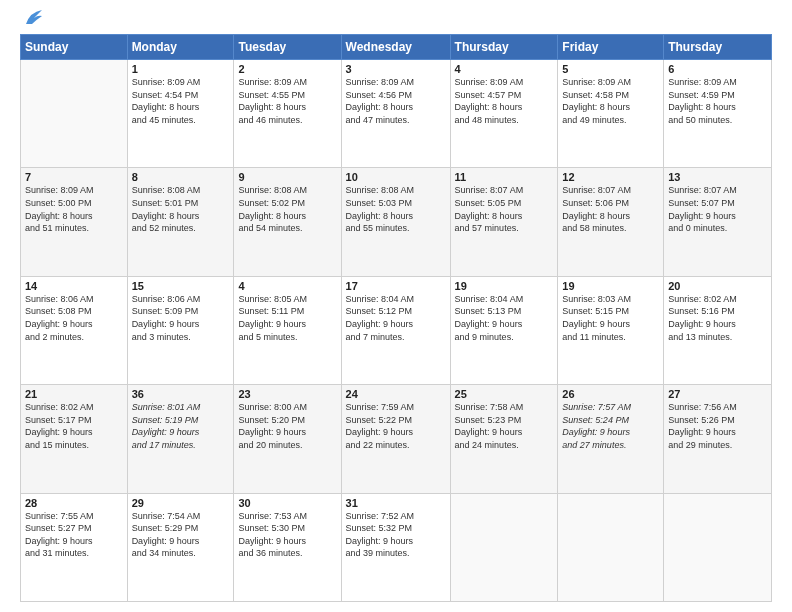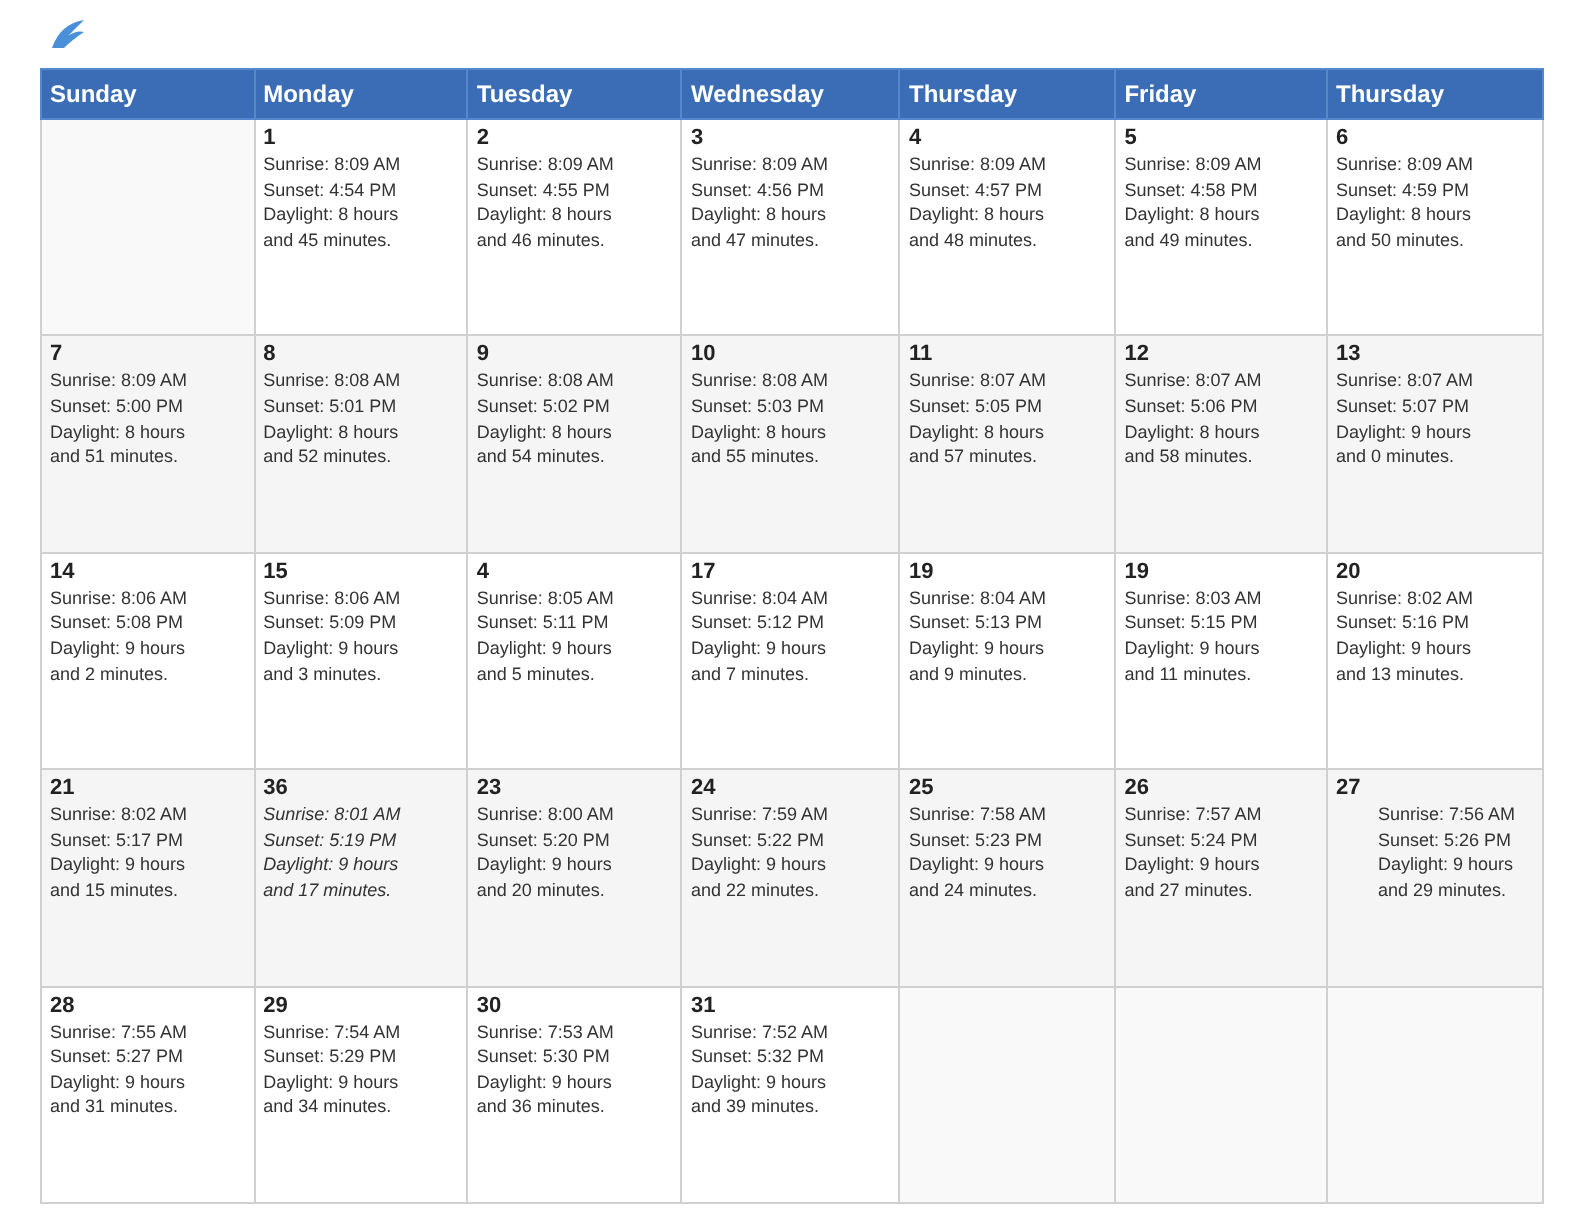--- a/index.html
+++ b/index.html
@@ -294,28 +294,28 @@
           </td>
           <td>
             <span class="day-num">25</span>
             <div class="day-info" style="white-space: pre-line;">Sunrise: 7:58 AM
 Sunset: 5:23 PM
 Daylight: 9 hours
 and 24 minutes.</div>
           </td>
           <td>
             <span class="day-num">26</span>
-            <div class="day-info" style="white-space: pre-line;">Sunrise: 7:57 AM
+            <div class="day-info" style="white-space: pre-line; font-style: italic;">Sunrise: 7:57 AM
 Sunset: 5:24 PM
 Daylight: 9 hours
 and 27 minutes.</div>
           </td>
           <td>
             <span class="day-num">27</span>
-            <div class="day-info" style="white-space: pre-line; margin-left: 21px;">Sunrise: 7:56 AM
+            <div class="day-info" style="white-space: pre-line;">Sunrise: 7:56 AM
 Sunset: 5:26 PM
 Daylight: 9 hours
 and 29 minutes.</div>
           </td>
         </tr>
         <tr>
           <td>
             <span class="day-num">28</span>
             <div class="day-info" style="white-space: pre-line;">Sunrise: 7:55 AM
 Sunset: 5:27 PM

